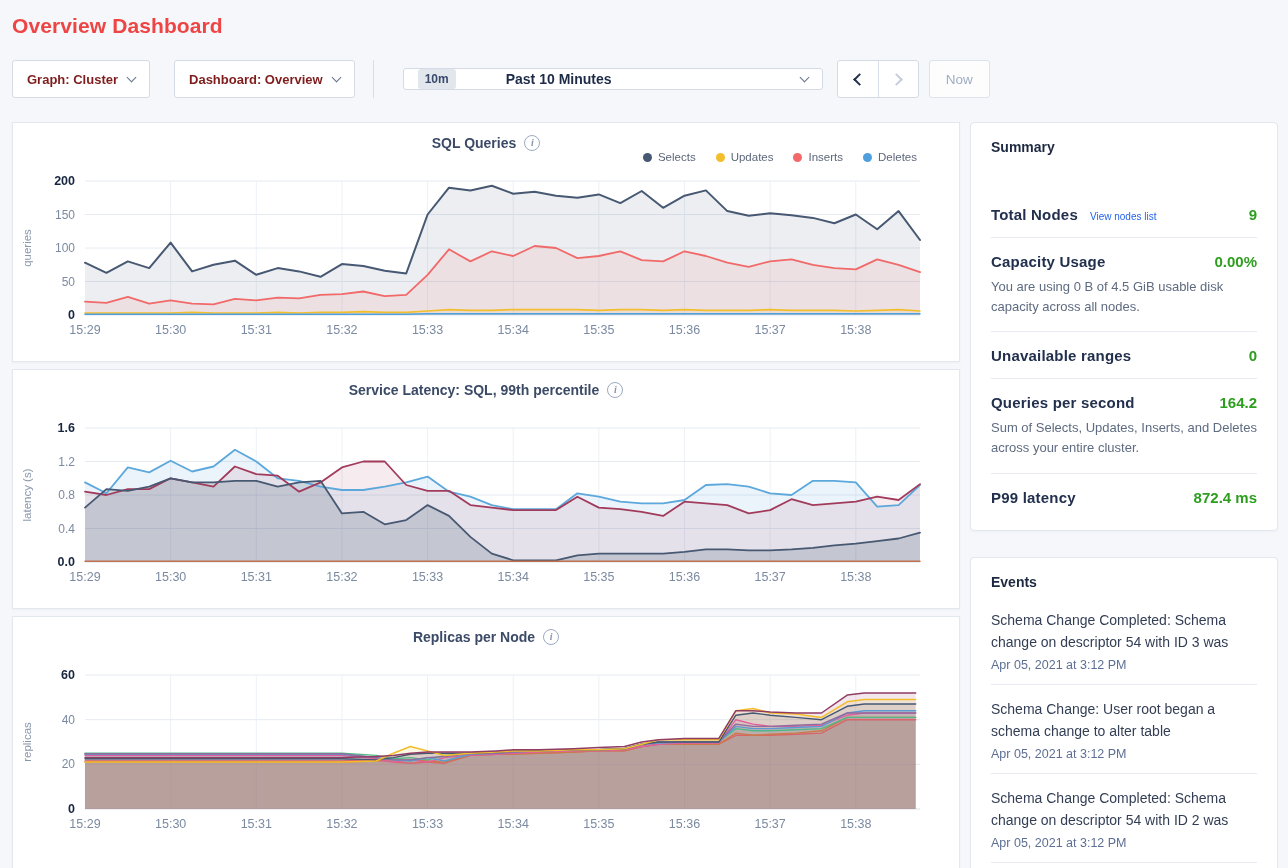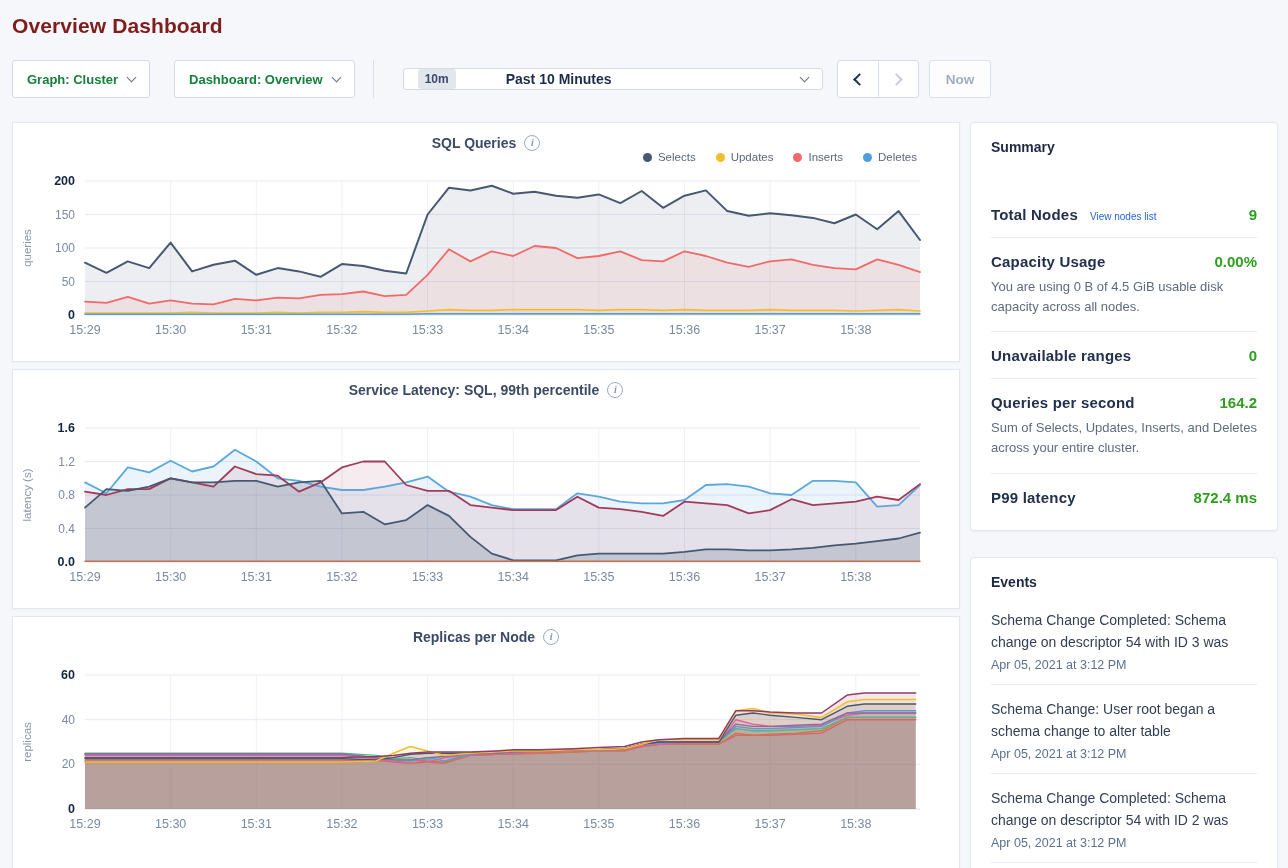--- a/index.html
+++ b/index.html
@@ -1,42 +1,42 @@
 <!DOCTYPE html>
 <html><head>
 <meta charset="utf-8">
 <style>
   * { box-sizing: border-box; margin: 0; padding: 0; }
   html,body { background:#f5f7fa; font-family:"Liberation Sans", sans-serif; }
   .page { width:1288px; height:868px; overflow:hidden; padding:0 12px; position:relative; }
 
-  .page-title { font-size:21px; font-weight:700; color:#7f1d1d; padding-top:14px; letter-spacing:0.1px; }
+  .page-title { font-size:21px; font-weight:700; color:#ef4444; padding-top:14px; letter-spacing:0.1px; }
 
   
   .toolbar { display:flex; align-items:center; margin-top:22px; height:38px; }
   .dd-btn { height:38px; background:#fff; border:1px solid #d4dbe6; border-radius:3px;
             display:flex; align-items:center; gap:10px; padding:0 14px; cursor:pointer;
-            font-size:13px; font-weight:700; color:#15803d; }
+            font-size:13px; font-weight:700; color:#7f1d1d; }
   .dd-btn + .dd-btn { margin-left:24px; }
   .chev { width:7px; height:7px; border-right:1.7px solid #66738c; border-bottom:1.7px solid #66738c;
           transform:rotate(45deg); margin-top:-4px; display:inline-block; }
   .vdiv { width:1px; height:38px; background:#d9dfe8; margin:0 29px 0 18px; }
   .time-sel { width:420px; height:22px; background:#fff; border:1px solid #d4dbe6; border-radius:3px;
               display:flex; align-items:center; padding:0 14px; cursor:pointer; }
   .time-badge { background:#e2e7ee; color:#3a4a6b; font-size:12px; font-weight:700;
                 border-radius:3px; padding:3px 7px; margin-right:14px; }
   .time-label { font-size:14px; font-weight:700; color:#1d2b48; flex:1;padding-left:36px; }
   .arrow-group { display:flex; margin-left:14px; border:1px solid #d4dbe6; border-radius:3px; background:#fff; height:38px; }
   .arrow-btn { width:40px; height:36px; display:flex; align-items:center; justify-content:center; cursor:pointer; background:transparent; border:none; }
   .arrow-btn + .arrow-btn { border-left:1px solid #d9dfe8; }
   .arr { width:9px; height:9px; display:inline-block; }
   .arr-left { border-left:2.6px solid #22304c; border-bottom:2.6px solid #22304c; transform:rotate(45deg); margin-left:4px; }
   .arr-right { border-right:2.6px solid #c6cedd; border-bottom:2.6px solid #c6cedd; transform:rotate(-45deg); margin-right:4px; }
   .now-btn { margin-left:10px; height:38px; padding:0 16px; background:#fdfdfe; border:1px solid #dde3ec;
-             border-radius:3px; font-size:13.5px; font-weight:700; color:#9fadc2; cursor:default; }
+             border-radius:3px; font-size:13.5px; font-weight:400; color:#9fadc2; cursor:default; }
 
   
   .content { display:flex; gap:10px; margin-top:24px; align-items:flex-start; }
   .charts-col { flex:0 0 946px; }
   .sidebar { flex:0 0 308px; }
 
   .panel { background:#fff; border:1px solid #e3e8ef; border-radius:0; margin-bottom:7px;
            box-shadow:0 1px 2px rgba(36,54,86,0.04); }
   .panel.h1,.panel.h2 { height:240px; }
   .panel.h3 { height:258px; }

